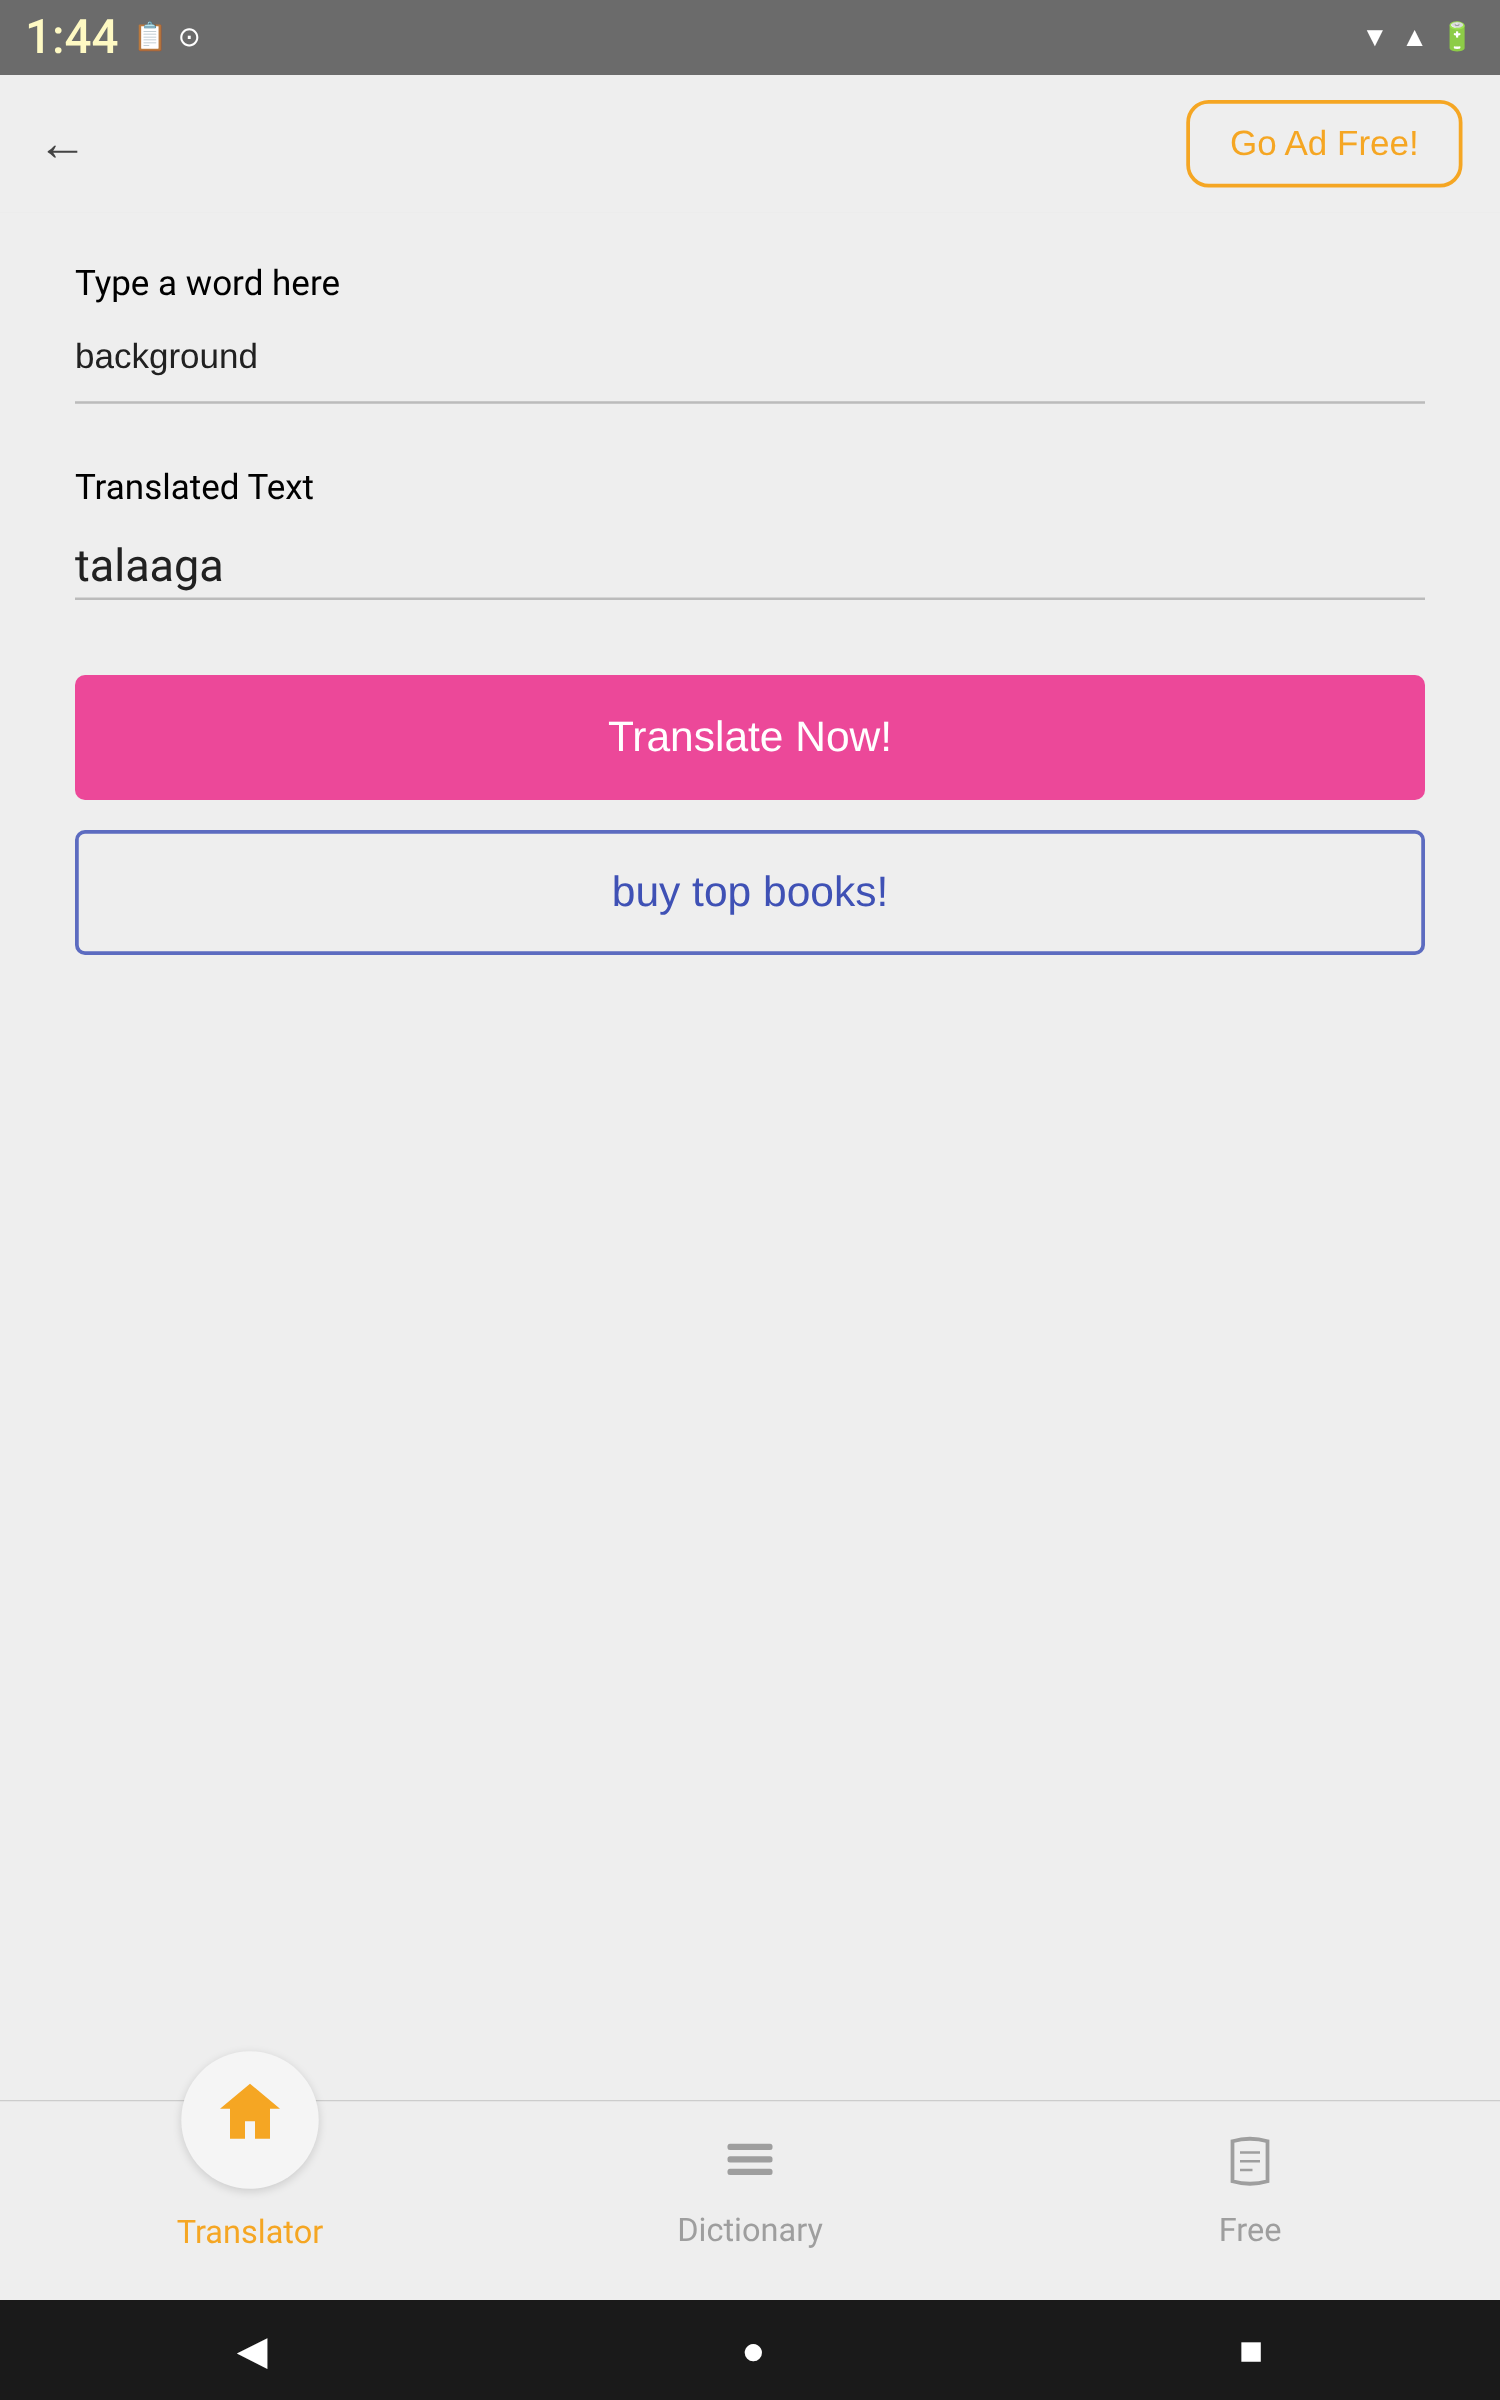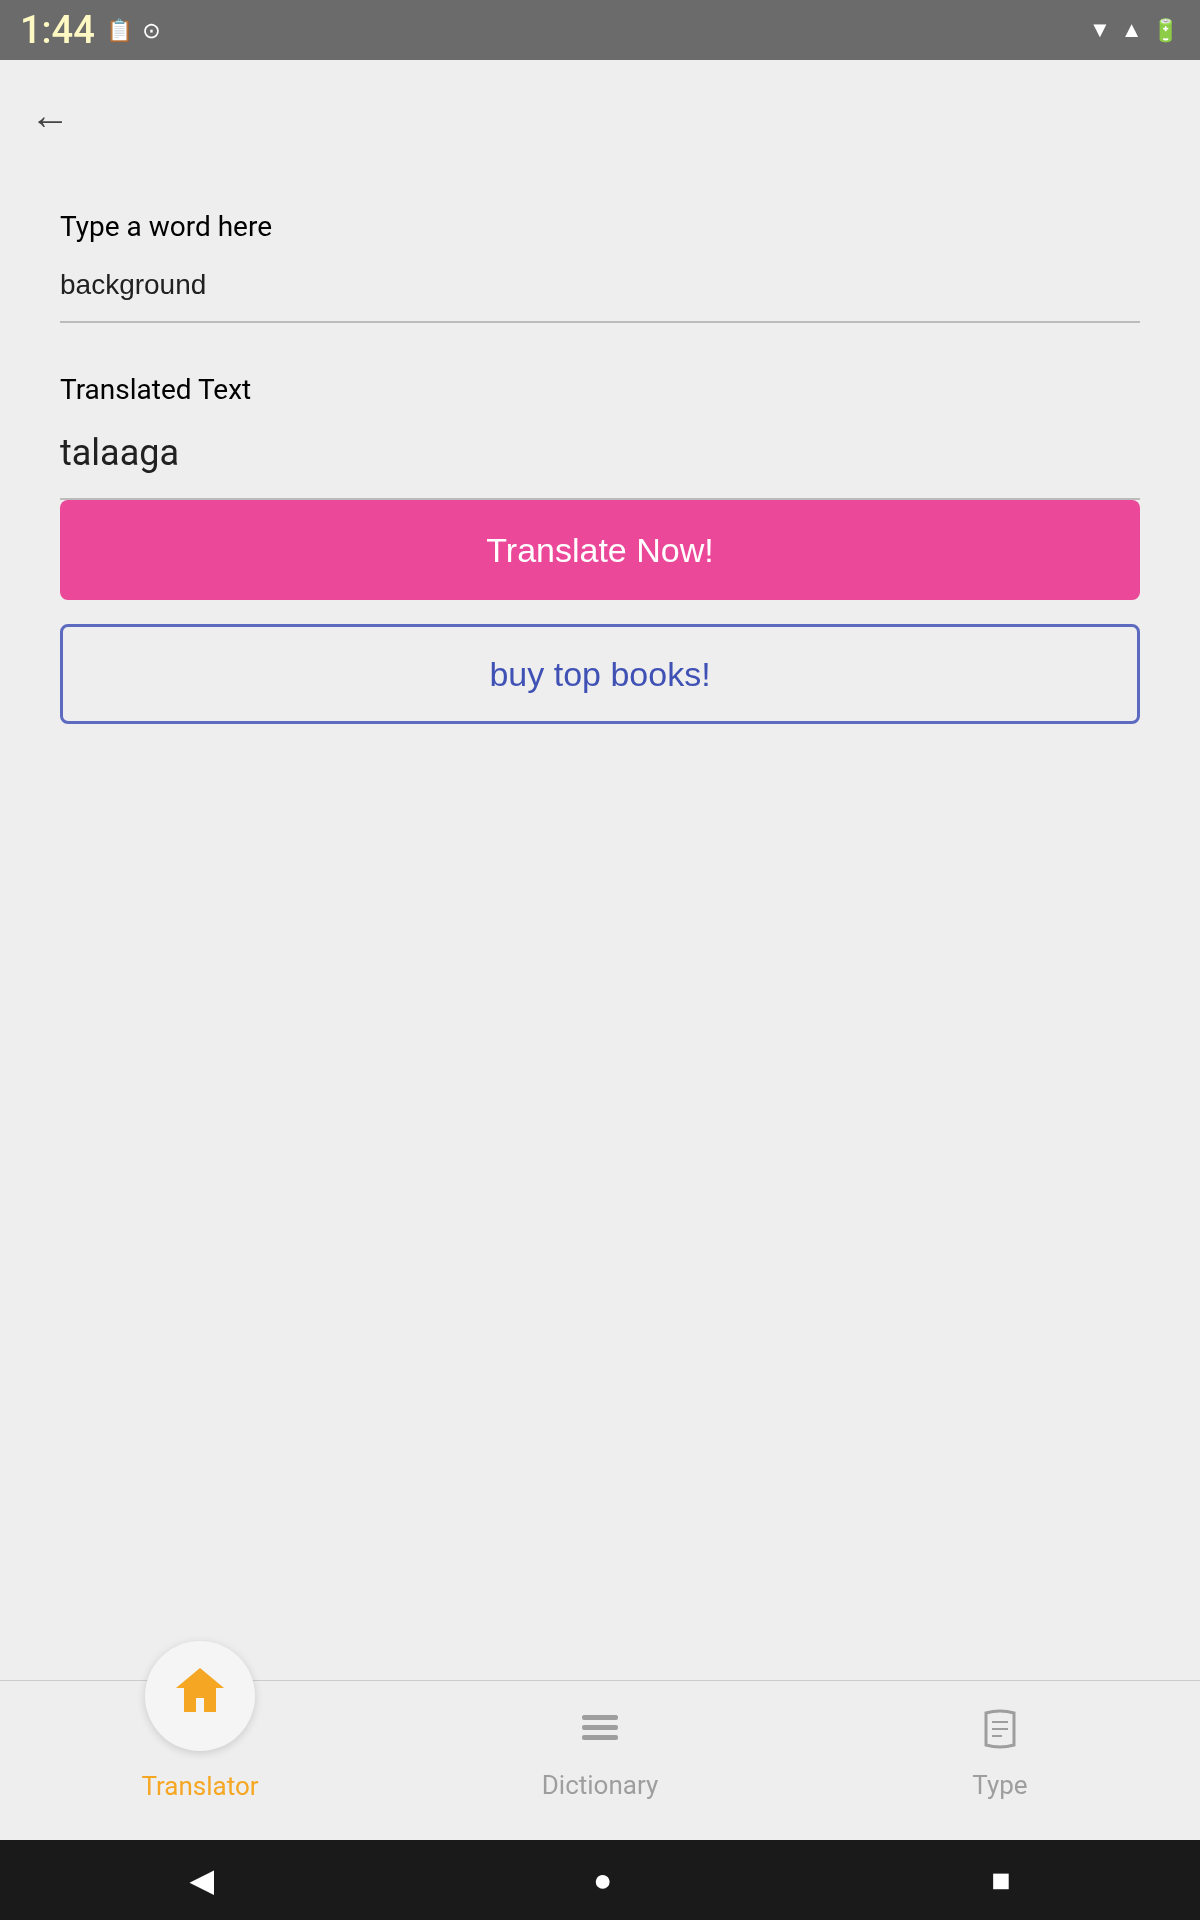--- a/index.html
+++ b/index.html
@@ -128,22 +128,23 @@
       margin-top: 10px;
     }
 
     .translated-section .field-label {
       margin-bottom: 16px;
     }
 
     .translated-value {
       font-size: 36px;
       color: #212121;
-      padding: 10px 0 24px 0;
+      padding: 10px 0 4px 0;
       border-bottom: 2px solid #bbb;
+      margin-bottom: 60px;
     }
 
     .translate-now-button {
       width: 100%;
       height: 100px;
       background: #ec4899;
       border: none;
       border-radius: 8px;
       color: white;
       font-size: 34px;
@@ -264,20 +265,21 @@
     <span class="status-icon">▼</span>
     <span class="status-icon">▲</span>
     <span class="status-icon">🔋</span>
   </div>
 </div>
 
 <div class="app-header">
   <button class="back-button">
     <span class="back-arrow">←</span>
   </button>
+  <button class="go-ad-free-button">Go Ad Free!</button>
 </div>
 
 <div class="main-content">
   <label class="field-label">Type a word here</label>
   <input class="input-field" type="text" value="background" style="">
 
   <div class="translated-section">
     <div class="field-label">Translated Text</div>
     <div class="translated-value">talaaga</div>
   </div>
@@ -312,21 +314,21 @@
 
   <div class="nav-item inactive">
     <span class="nav-icon">
       <svg width="44" height="44" viewBox="0 0 44 44" fill="none">
         <path d="M8 6 Q22 2 36 6 L36 38 Q22 42 8 38 Z" fill="none" stroke="#9e9e9e" stroke-width="3"></path>
         <line x1="14" y1="15" x2="30" y2="15" stroke="#9e9e9e" stroke-width="2"></line>
         <line x1="14" y1="22" x2="30" y2="22" stroke="#9e9e9e" stroke-width="2"></line>
         <line x1="14" y1="29" x2="24" y2="29" stroke="#9e9e9e" stroke-width="2"></line>
       </svg>
     </span>
-    <span class="nav-label">Type</span>
+    <span class="nav-label">Free</span>
   </div>
 </div>
 
 <div class="system-nav-bar">
   <button class="sys-nav-btn">◀</button>
   <button class="sys-nav-btn">●</button>
   <button class="sys-nav-btn">■</button>
 </div>
 
 </body></html>

